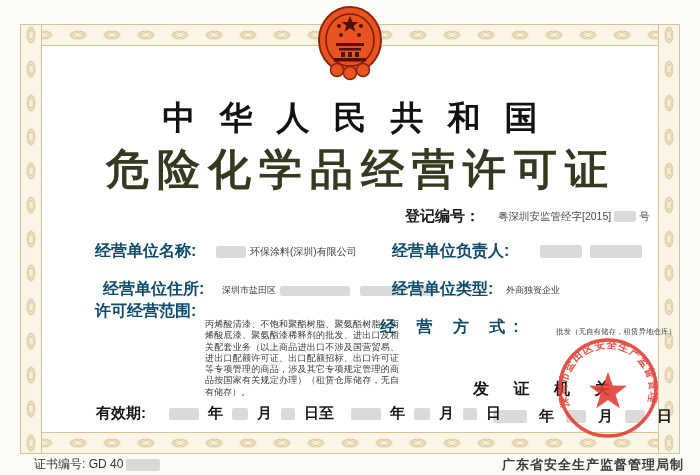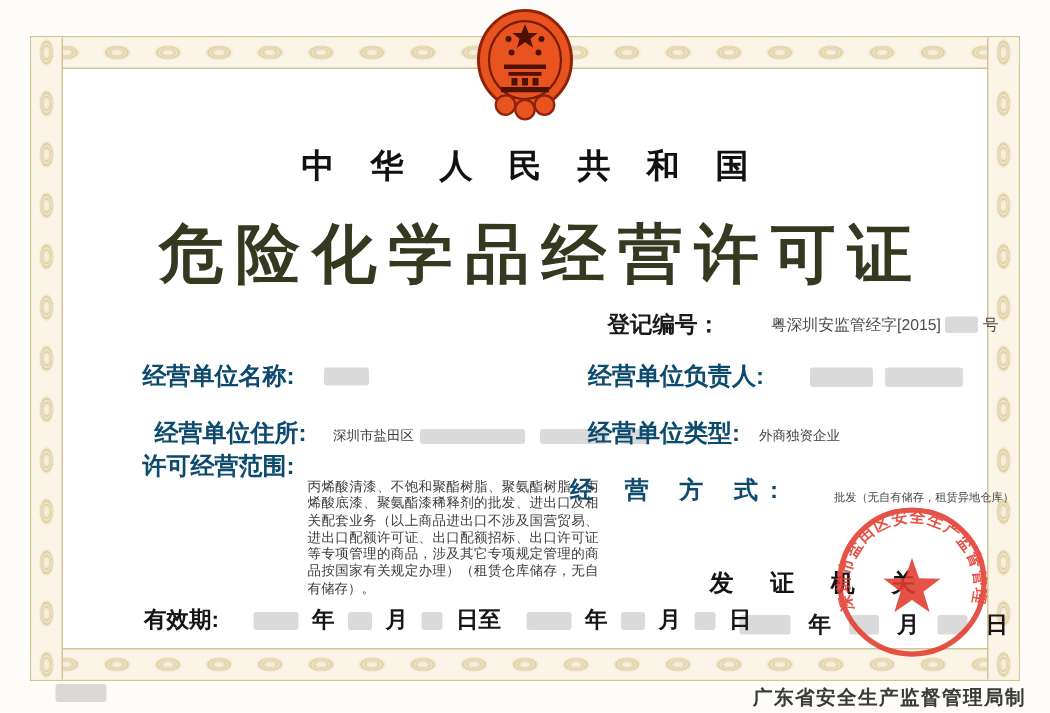--- a/index.html
+++ b/index.html
@@ -35,33 +35,33 @@
   .band-bottom { left:0; bottom:0; right:0; height:21px; border-top:1px solid #d4c493; }
   .band-left   { left:0; top:0; bottom:0; width:21px; border-right:1px solid #d4c493; }
   .band-right  { right:0; top:0; bottom:0; width:21px; border-left:1px solid #d4c493; }
 
   
   .emblem { position:absolute; left:314px; top:4px; }
 
   
   .country-title {
     position:absolute; left:0; right:0; top:96px;
-    text-align:center; font-size:22px; font-weight:bold; color:#111;
+    text-align:center; font-size:33px; font-weight:bold; color:#111;
     letter-spacing:24px; padding-left:24px; white-space:nowrap;
   }
   .main-title {
     position:absolute; left:0; right:0; top:141px;
     text-align:center; font-size:43px; font-weight:bold; color:#333a20;
     letter-spacing:8px; padding-left:22px; white-space:nowrap;
   }
 
   
-  .reg-line { position:absolute; left:405px; top:207px; display:flex; align-items:center;gap:28px; }
+  .reg-line { position:absolute; left:405px; top:207px; display:flex; align-items:center; }
   .reg-label { font-size:15px; font-weight:bold; color:#1a1a1a; }
-  .reg-value { font-size:10.5px; color:#4c4c4c; margin-left:6px; display:flex; align-items:center;justify-content:center; }
+  .reg-value { font-size:10.5px; color:#4c4c4c; margin-left:18px; display:flex; align-items:center;justify-content:center; }
 
   
   .field-label { position:absolute; font-size:16px; font-weight:bold; color:#0c4a6e; white-space:nowrap; }
   .field-value { position:absolute; color:#3e3e3e; white-space:nowrap; display:flex; align-items:center; }
 
   .redact { display:inline-block; background:#cdcdcd; border-radius:2px; opacity:0.75; vertical-align:middle; }
 
   .scope-value {
     position:absolute; left:205px; top:319px; width:194px;
     font-size:9px; line-height:11.3px; color:#3b3b3b;
@@ -128,20 +128,21 @@
   <span class="reg-value">
     <span>粤深圳安监管经字[2015]</span>
     <span class="redact" style="width:22px;height:11px;margin:0 3px;"></span>
     <span>号</span>
   </span>
 </div>
 
 <div class="field-label" style="left:95px; top:241px;">经营单位名称:</div>
 <div class="field-value" style="left:216px; top:245px; font-size:10px;">
   <span class="redact" style="width:30px;height:12px;margin-right:4px;"></span>
+  <span>环保涂料(深圳)有限公司</span>
 </div>
 <div class="field-label" style="left:392px; top:241px;">经营单位负责人:</div>
 <div class="field-value" style="left:540px; top:245px;">
   <span class="redact" style="width:42px;height:13px;margin-right:8px;"></span>
   <span class="redact" style="width:52px;height:13px;"></span>
 </div>
 
 <div class="field-label" style="left:103px; top:279px;">经营单位住所:</div>
 <div class="field-value" style="left:222px; top:284px; font-size:9px;">
   <span>深圳市盐田区</span>
@@ -190,15 +191,16 @@
   <span>日至</span>
   <span class="redact" style="width:30px;height:12px;margin-left:8px;"></span>
   <span>年</span>
   <span class="redact" style="width:16px;height:12px;"></span>
   <span>月</span>
   <span class="redact" style="width:14px;height:12px;"></span>
   <span>日</span>
 </div>
 
 <div class="cert-no">
+  <span>证书编号: GD 40</span>
   <span class="redact" style="width:34px;height:12px;margin-left:3px;"></span>
 </div>
 <div class="maker">广东省安全生产监督管理局制</div>
 
 </body></html>

